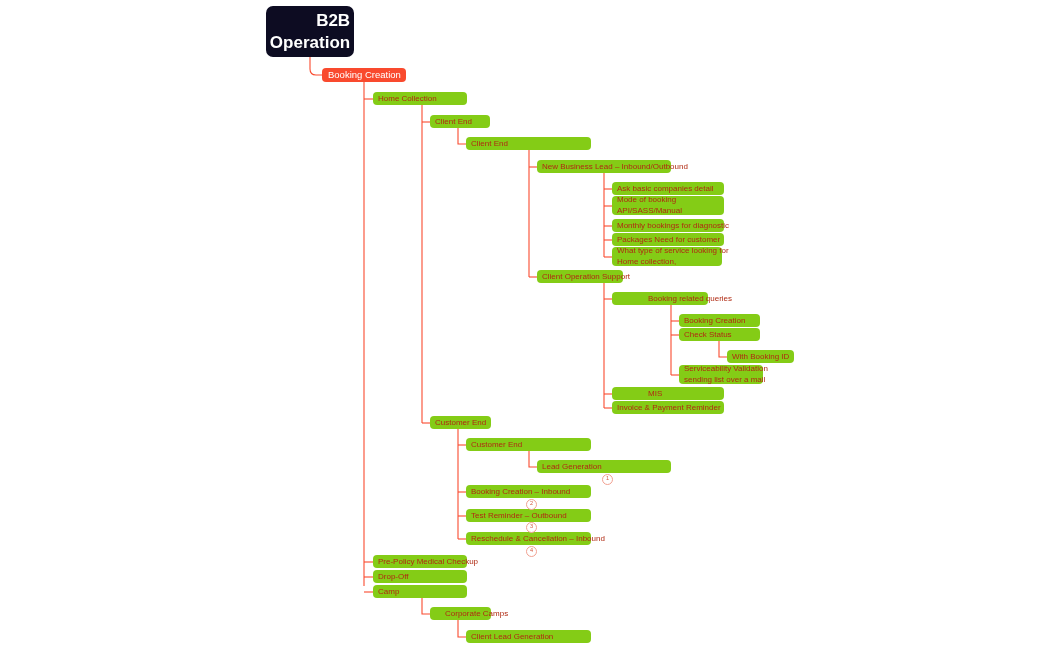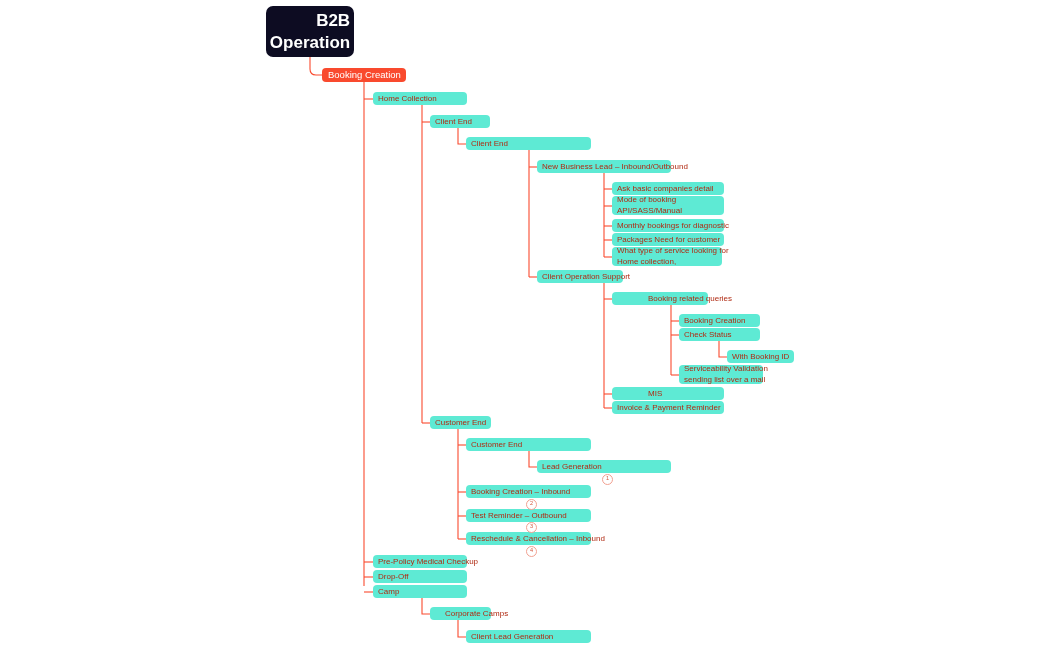--- a/index.html
+++ b/index.html
@@ -47,21 +47,21 @@
   }
   .node-l1 {
     background: #f94a2e;
     color: #ffffff;
     font-size: 9.5px;
     padding: 3px 6px 4px 6px;
     display: flex;
     align-items: center;
   }
   .node-leaf {
-    background: #5eead4;
+    background: #84cc16;
     color: #b02a12;
     font-size: 8px;
     padding: 3px 5px 3px 5px;
     display: flex;
     align-items: center;
   }
   .node-leaf.two-line {
     line-height: 1.35;
     padding-top: 2px;
     padding-bottom: 2px;

